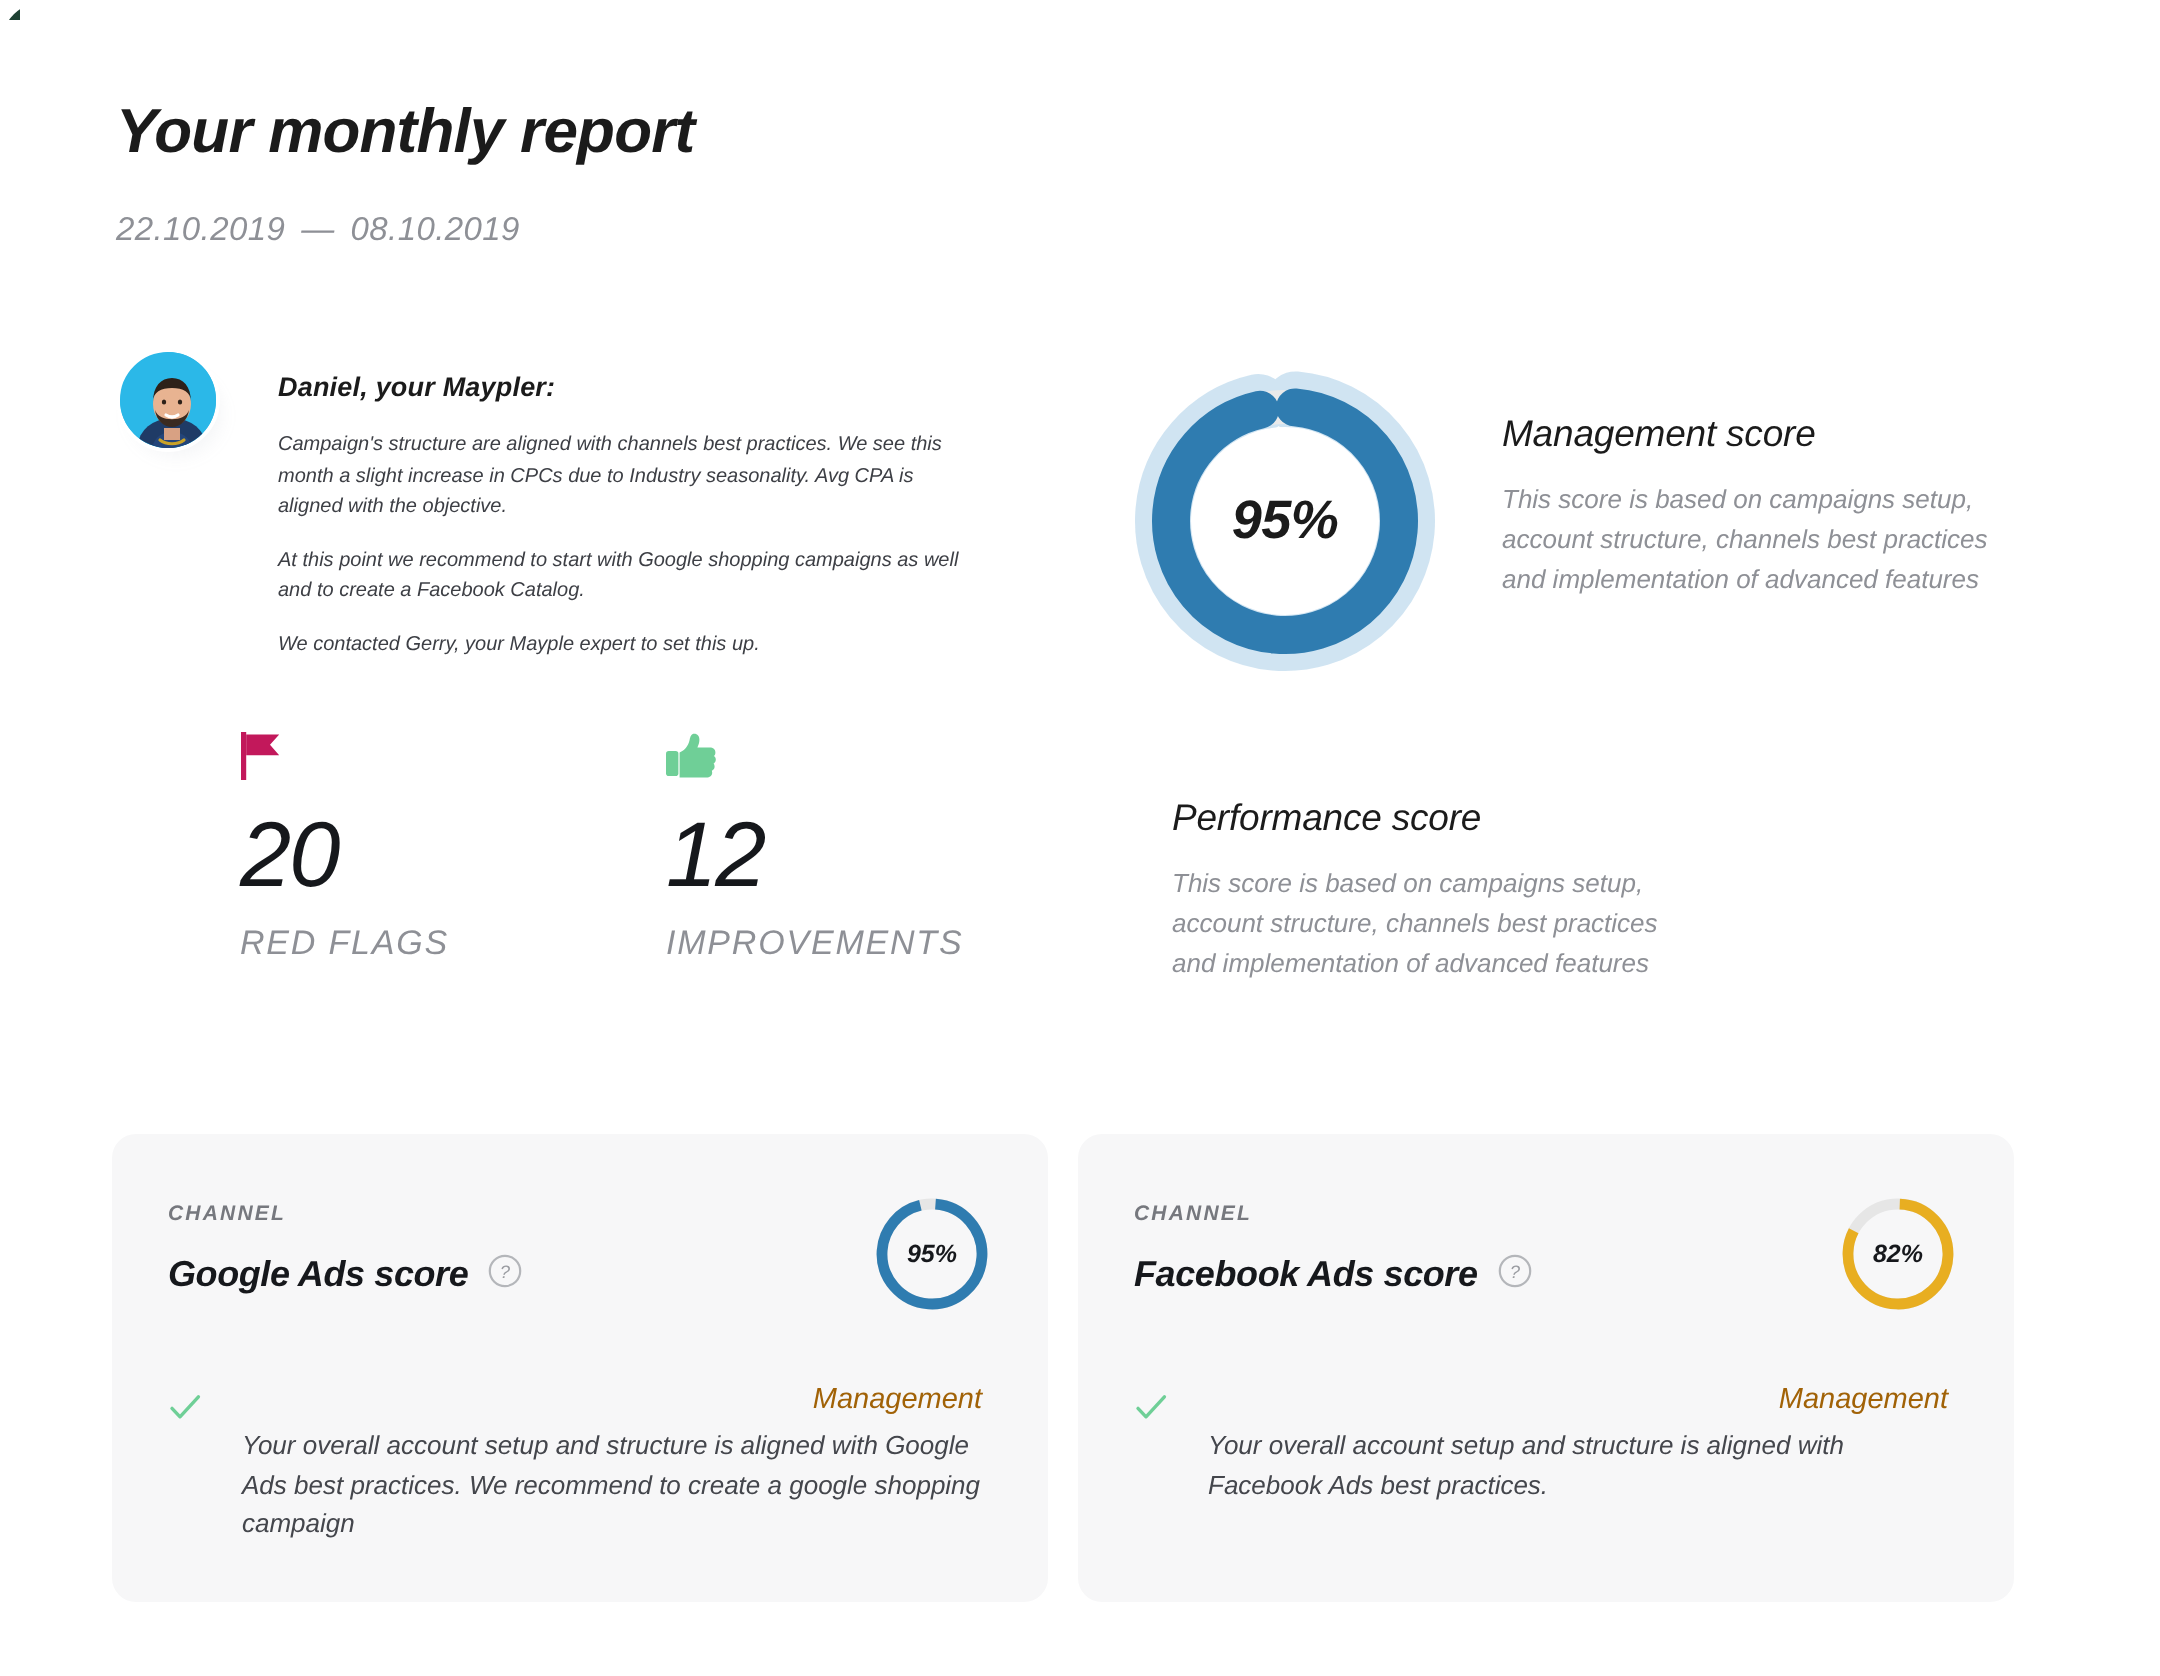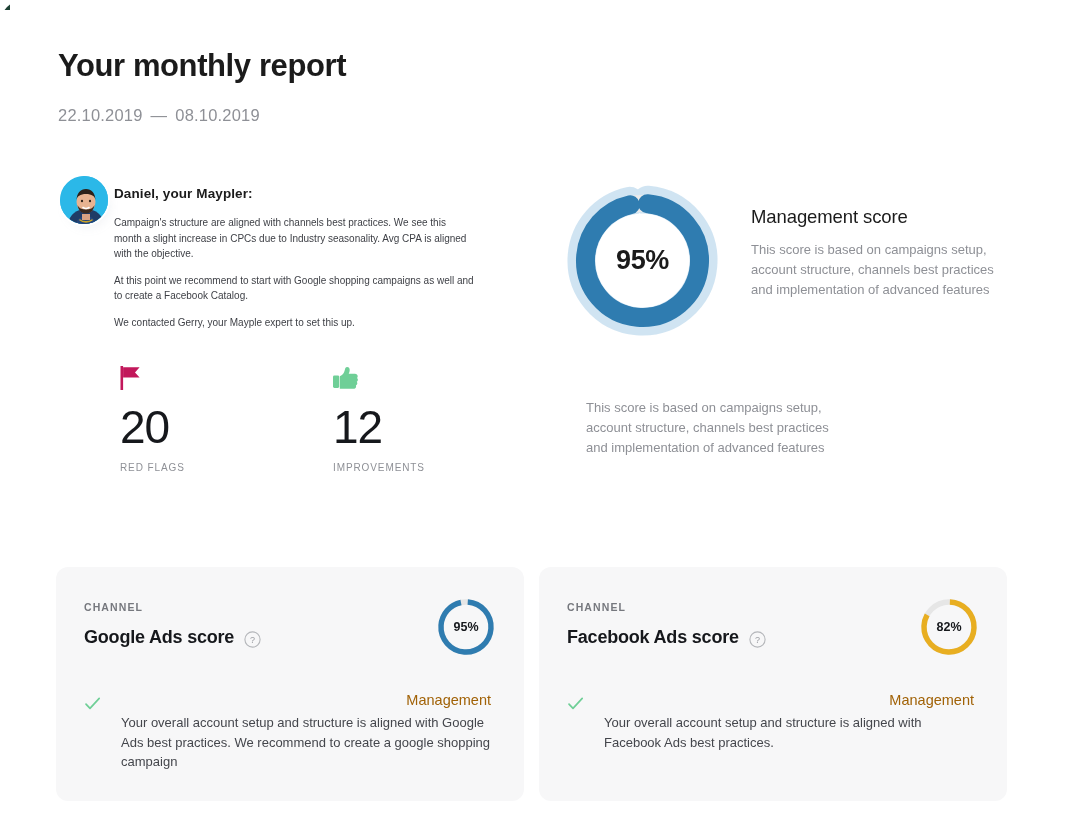--- a/index.html
+++ b/index.html
@@ -9,20 +9,21 @@
     background: #ffffff;
     font-family: "Liberation Sans", "DejaVu Sans", sans-serif;
     -webkit-font-smoothing: antialiased;
   }
   .page {
     position: relative;
     width: 1024px; height: 838px;
     background: #ffffff;
     border-radius: 24px;
     overflow: hidden;
+    font-style: italic;
   }
   .corner-accent {
     position: absolute; top: 0; left: 0;
     width: 10px; height: 10px;
     background: #1d4033;
     border-top-left-radius: 14px;
     pointer-events: none;
   }
 
   
@@ -48,21 +49,21 @@
     background: radial-gradient(circle at 50% 40%, rgba(130,140,160,.22), rgba(130,140,160,0) 70%);
     filter: blur(3px);
   }
   .avatar {
     position: absolute; left: 0; top: 0;
     width: 52px; height: 52px; border-radius: 50%;
     overflow: hidden; background: #2bb8e8;
     border: 2px solid #ffffff;
   }
 
-  .msg-body { margin-left: 4px; width: 360px; padding-top: 18px; }
+  .msg-body { margin-left: 29px; width: 360px; padding-top: 18px; }
   .msg-name {
     font-size: 13.5px; font-weight: 700; color: #1b1b1b;
     margin-bottom: 14px; letter-spacing: 0.1px;
   }
   .msg-p {
     font-size: 10px; line-height: 1.55; color: #3d3f45;
     margin-bottom: 11px;
   }
   .msg-p:last-child { margin-bottom: 0; }
 
@@ -71,21 +72,21 @@
   .stat { width: 108px; }
   .stat-sep {
     width: 1px; background: #dcdde0; margin: 6px 52px 2px 52px;
   }
   .stat-icon { height: 26px; display: flex; align-items: flex-end; }
   .stat-value {
     font-size: 46px; font-weight: 400; color: #16181c;
     line-height: 1.0; margin-top: 14px; letter-spacing: -1px;
   }
   .stat-label {
-    margin-top: 12px; font-size: 10px; color: #8e9096;
+    margin-top: 12px; font-size: 17px; color: #8e9096;
     letter-spacing: 0.9px;
   }
 
   
   .score-block { position: absolute; display: flex; align-items: flex-start; }
   .score-block.mgmt { left: 560px; top: 178px; }
   .score-block.perf { left: 560px; top: 370px; }
   .donut-big { position: relative; width: 165px; height: 165px; flex: 0 0 165px; }
   .donut-big .pct {
     position: absolute; inset: 0;
@@ -105,21 +106,21 @@
     width: 468px; height: 234px;
     background: #f7f7f8;
     border-radius: 12px;
     padding: 34px 28px 0 28px;
     position: relative;
   }
   .card-eyebrow {
     font-size: 10.5px; font-weight: 700; color: #76787e;
     letter-spacing: 1.1px;
   }
-  .card-title-row { display: flex; align-items: flex-end; margin-top: 14px; }
+  .card-title-row { display: flex; align-items: flex-start; margin-top: 14px; }
   .card-title {
     font-size: 18px; font-weight: 700; color: #16181c; letter-spacing: -0.2px;
   }
   .help-icon {
     margin-left: 10px; width: 17px; height: 17px; display: block;
   }
   .card-donut { position: absolute; right: 28px; top: 30px; width: 60px; height: 60px; }
   .card-donut .pct {
     position: absolute; inset: 0;
     display: flex; align-items: center; justify-content: center;
@@ -213,20 +214,21 @@
       <div class="pct">95%</div>
     </div>
     <div class="score-text">
       <div class="score-title">Management score</div>
       <div class="score-desc">This score is based on campaigns setup, account structure, channels best practices and implementation of advanced features</div>
     </div>
   </div>
 
   <div class="score-block perf">
     <div class="score-text">
+      <div class="score-title">Performance score</div>
       <div class="score-desc">This score is based on campaigns setup, account structure, channels best practices and implementation of advanced features</div>
     </div>
   </div>
 
   <div class="cards">
 
     <div class="card">
       <div class="card-eyebrow">CHANNEL</div>
       <div class="card-title-row">
         <div class="card-title">Google Ads score</div>

